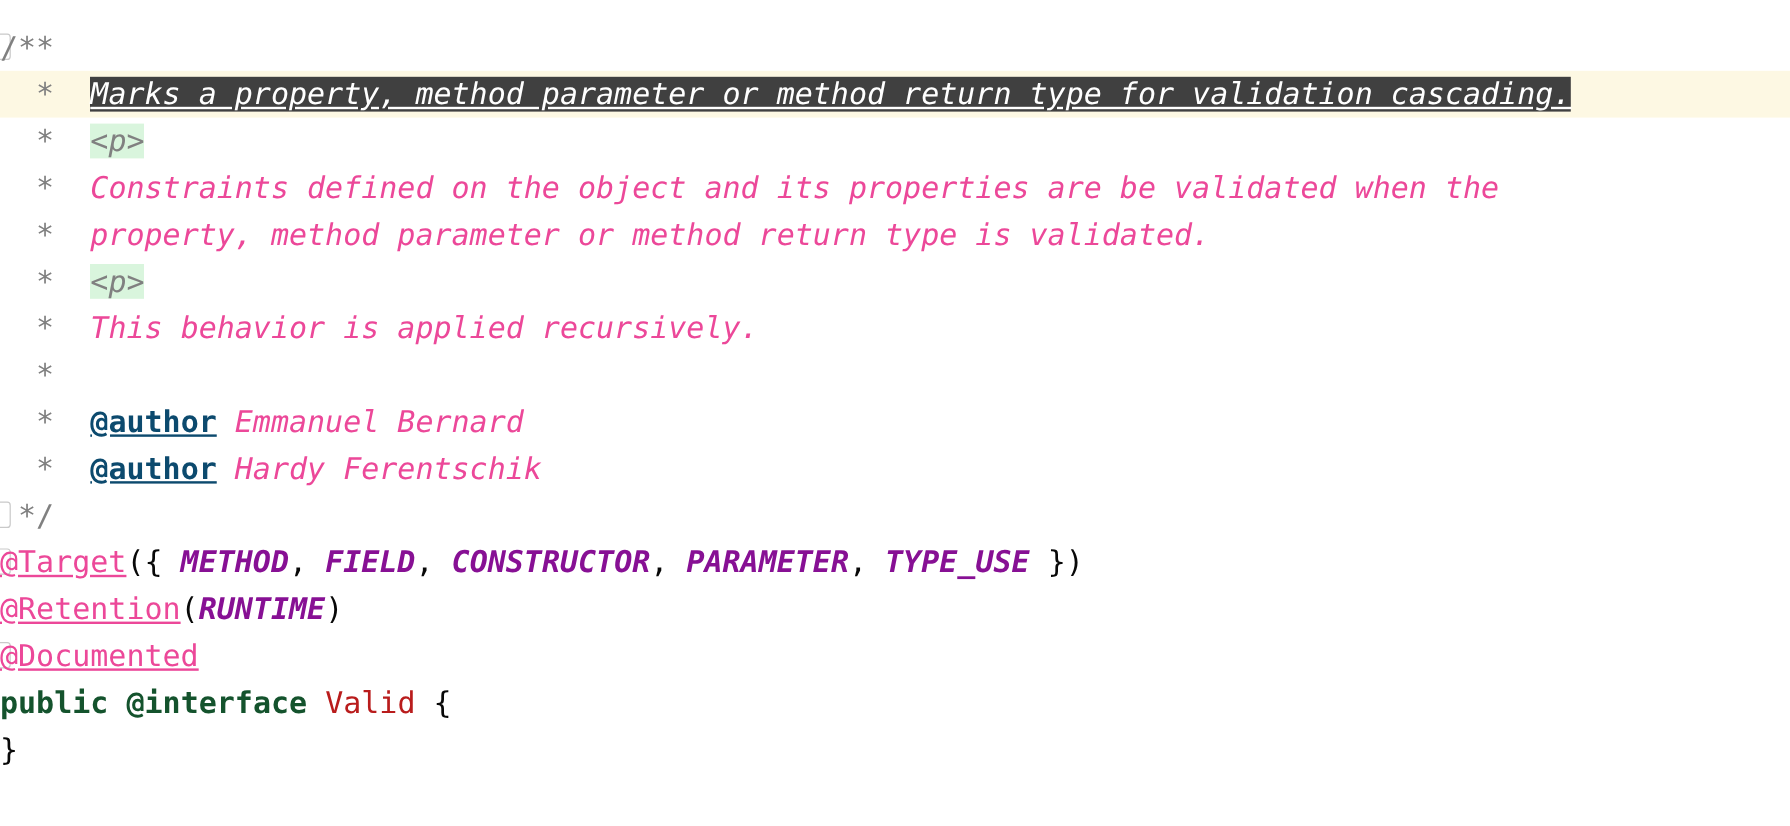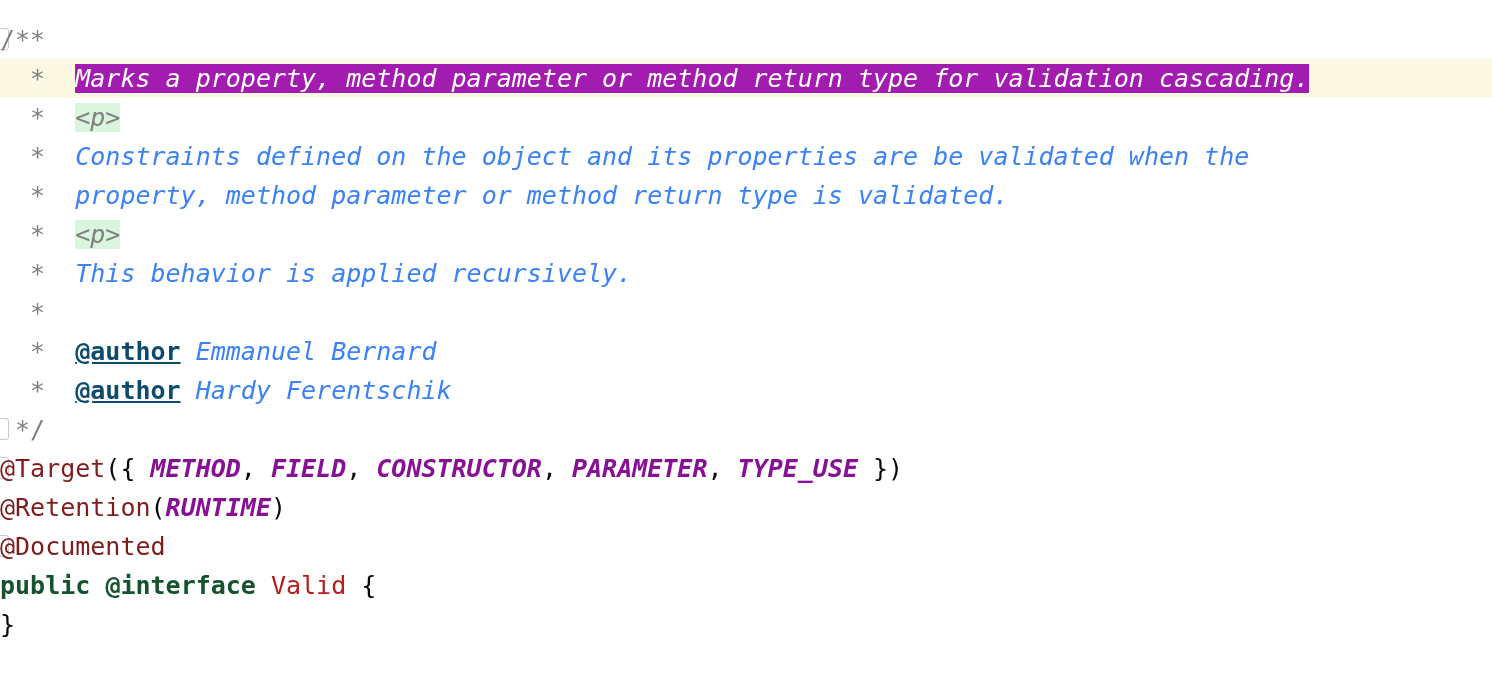--- a/index.html
+++ b/index.html
@@ -62,21 +62,21 @@
   }
 
   .line-text {
     position: relative;
     display: block;
     padding-left: 0;
   }
 
   
   .c-comment {
-    color: #3b82f6;
+    color: #ec4899;
     font-style: italic;
   }
   .c-comment-delim {
     color: #808080;
     font-style: normal;
   }
   .c-star {
     color: #808080;
     font-style: normal;
   }
@@ -84,44 +84,46 @@
     color: #808080;
     font-style: italic;
     background: #d9f5dd;
   }
   .c-doctag {
     color: #0c4a6e;
     font-weight: bold;
     text-decoration: underline;
   }
   .c-annotation {
-    color: #7f1d1d;
+    color: #ec4899;
     font-style: normal;
+    text-decoration: underline;
   }
   .c-enum {
     color: #871094;
     font-weight: bold;
     font-style: italic;
     margin-top: 40px;
   }
   .c-keyword {
     color: #14532d;
     font-weight: bold;
   }
   .c-type {
     color: #b91c1c;
   }
   .c-punct {
     color: #080808;
   }
 
   
   .sel {
-    background: #a21caf;
+    background: #404040;
     color: #ffffff;
+    text-decoration: underline;
   }
   .sel .c-comment,
   .sel.c-comment {
     color: #ffffff;
   }
 </style>
 </head>
 <body>
 
 <div id="editor">

